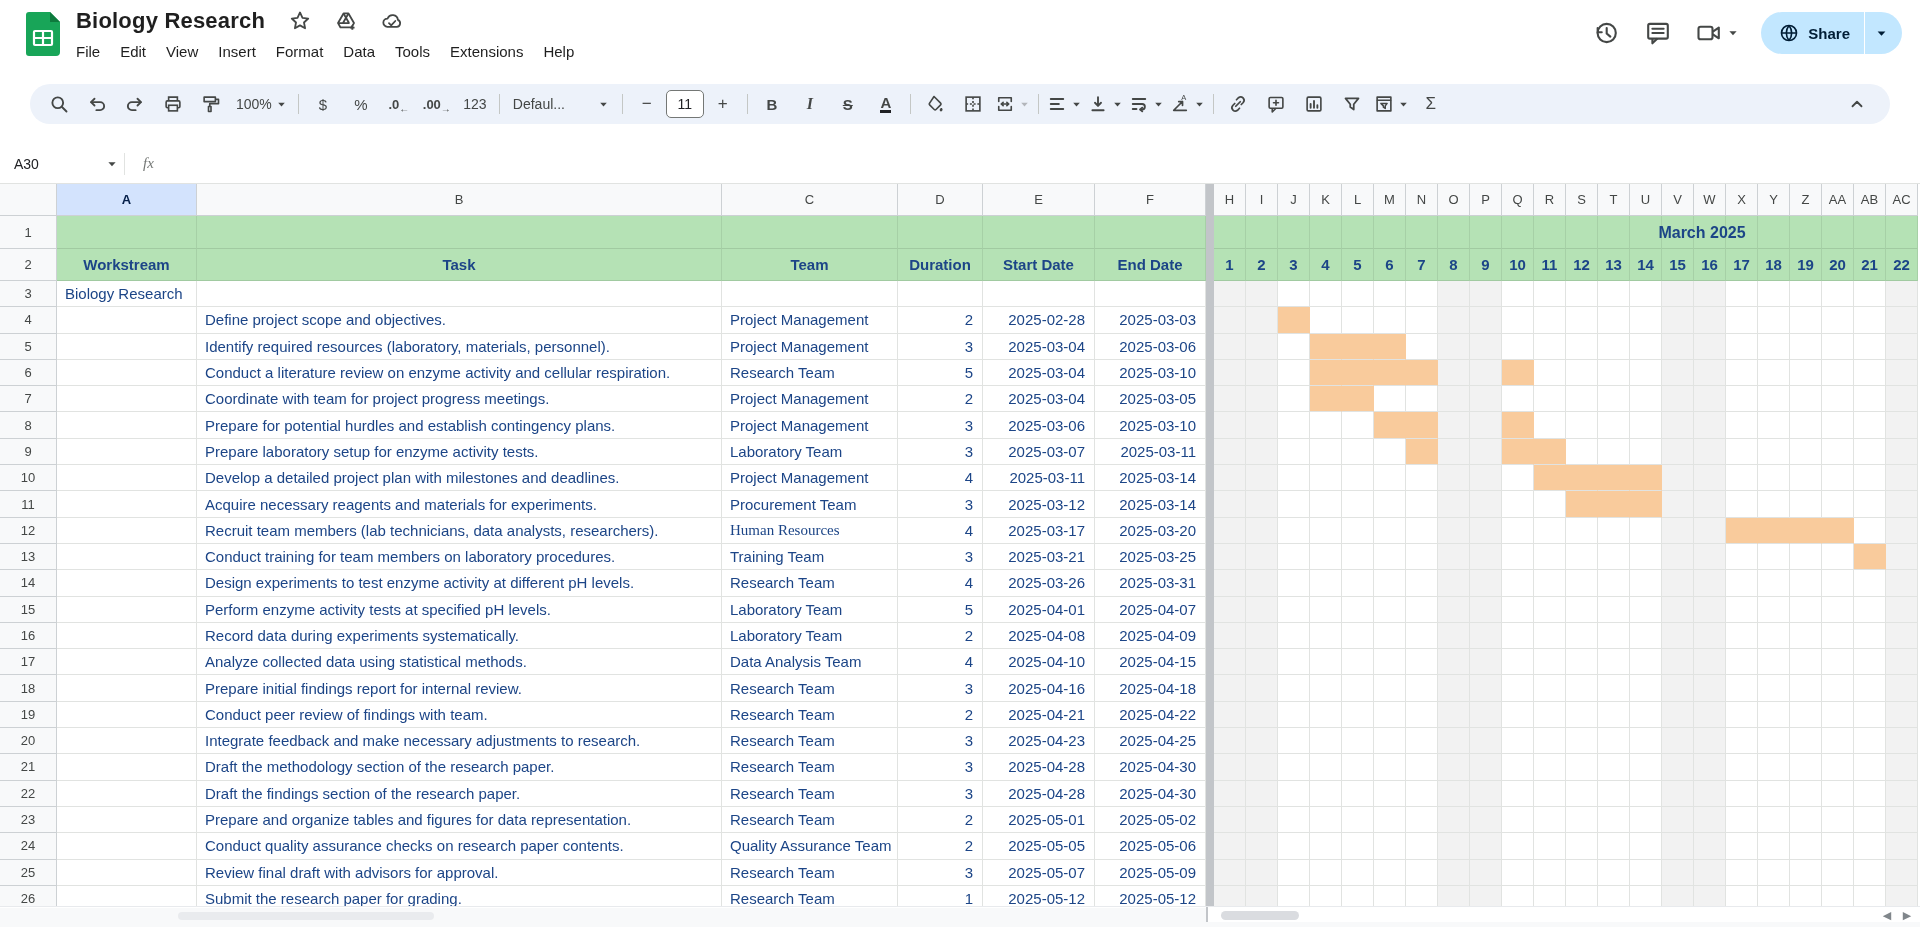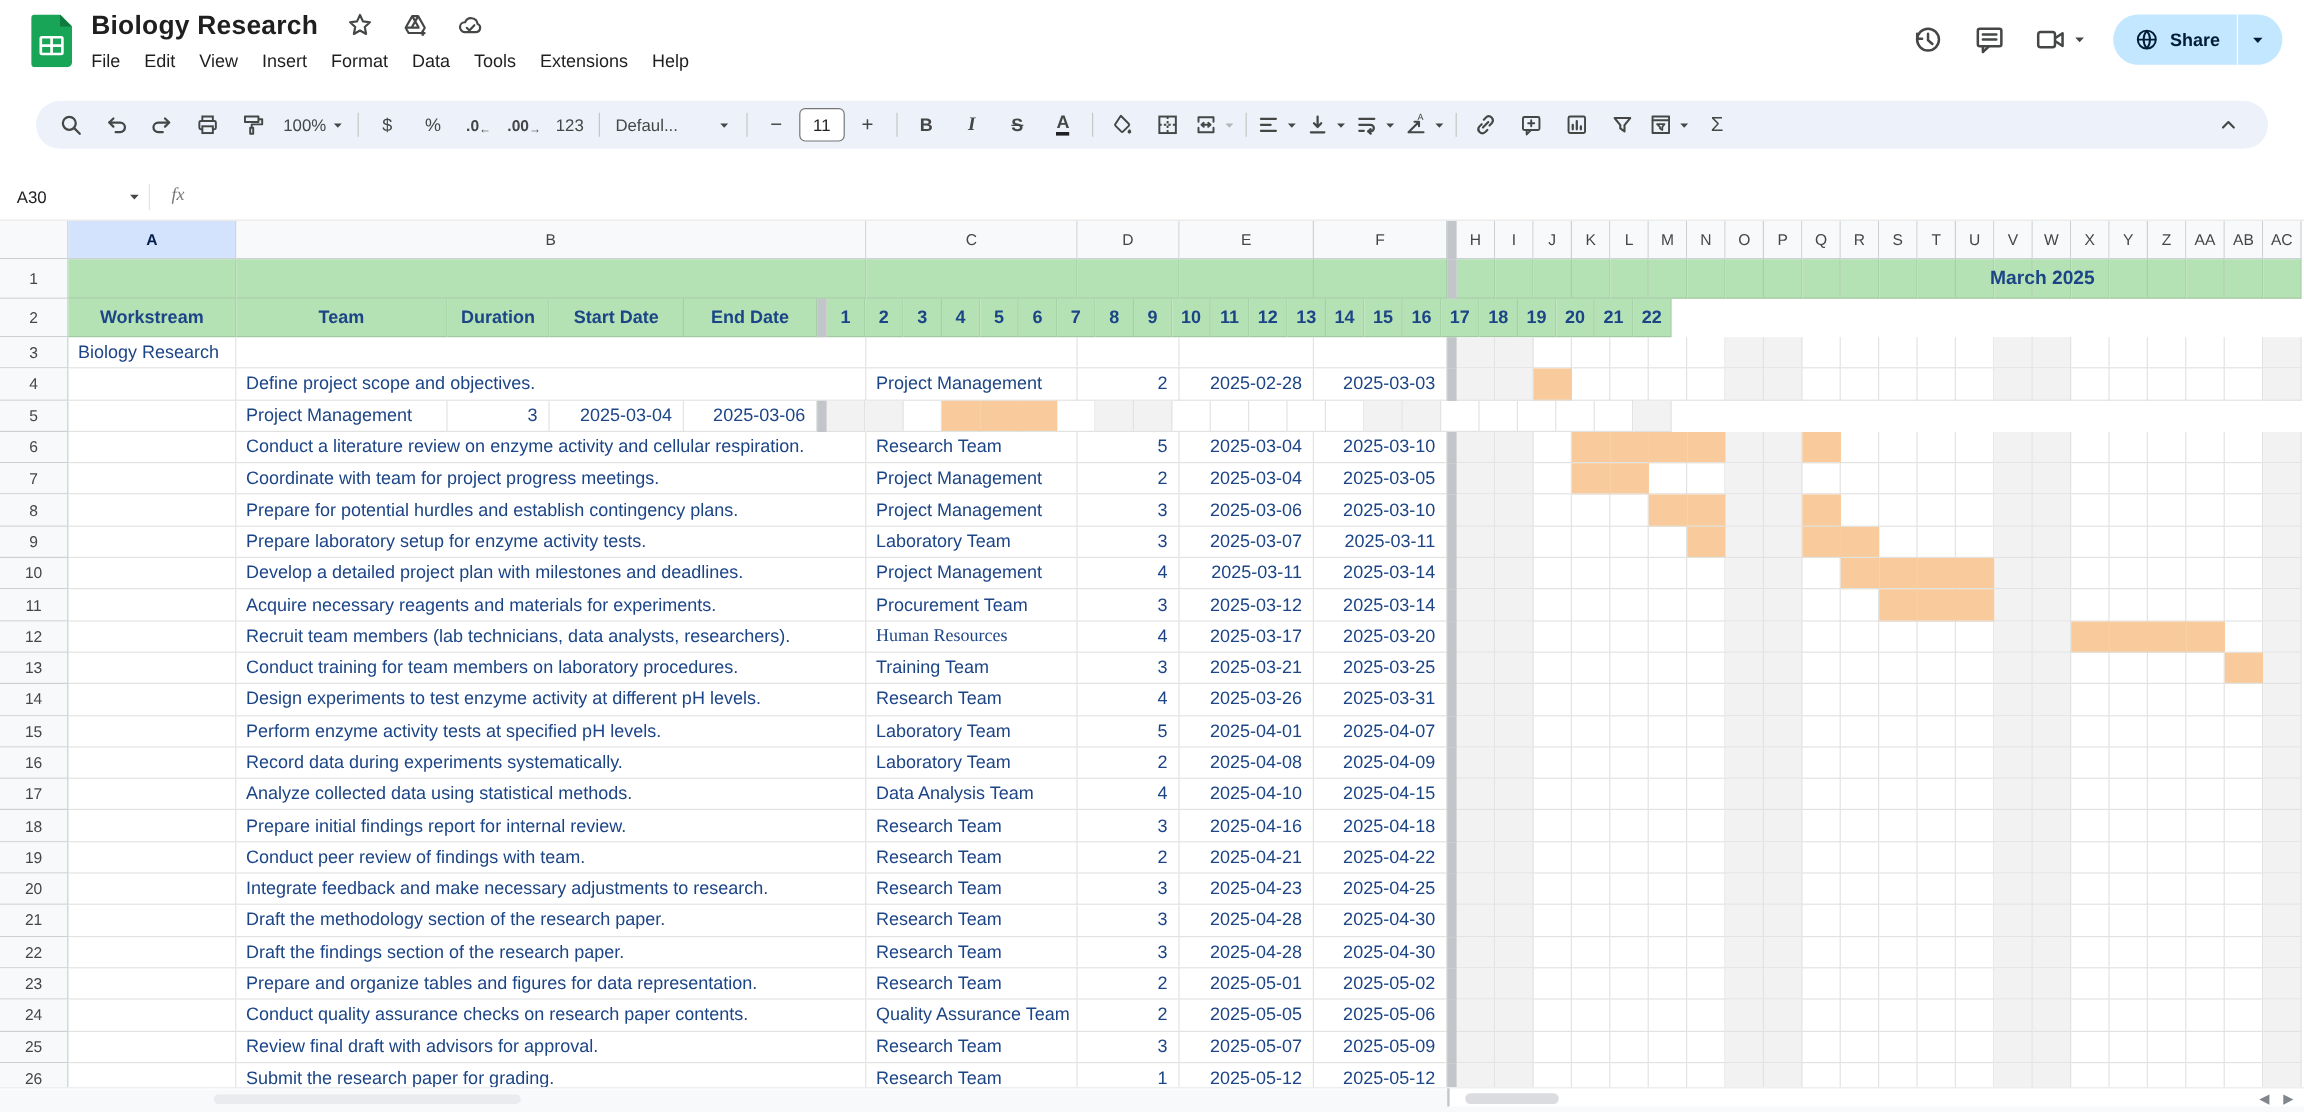--- a/index.html
+++ b/index.html
@@ -450,20 +450,21 @@
           <div class="cell green" style="width: 32px; height: 33px;"></div>
           <div class="cell green" style="width: 32px; height: 33px;"></div>
           <div class="cell green" style="width: 32px; height: 33px;"></div>
           <div class="cell green" style="width: 32px; height: 33px;"></div>
           <span class="month-label" style="left: 488px;">March 2025</span>
         </div>
       </div>
       <div class="grow" style="height: 32px;">
         <div class="cell gutter" style="width: 57px; height: 32px;">2</div>
         <div class="cell green navy bold c-center task-txt" style="width: 140px; height: 32px;">Workstream</div>
+        <div class="cell green navy bold c-center task-txt" style="width: 525px; height: 32px;">Task</div>
         <div class="cell green navy bold c-center task-txt" style="width: 176px; height: 32px;">Team</div>
         <div class="cell green navy bold c-center task-txt" style="width: 85px; height: 32px;">Duration</div>
         <div class="cell green navy bold c-center task-txt" style="width: 112px; height: 32px;">Start Date</div>
         <div class="cell green navy bold c-center task-txt" style="width: 111px; height: 32px; text-align: center;">End Date</div>
         <div class="divider-sp" style="width: 8px; height: 32px;"></div>
         <div class="cell green navy bold c-center task-txt" style="width: 32px; height: 32px;">1</div>
         <div class="cell green navy bold c-center task-txt" style="width: 32px; height: 32px;">2</div>
         <div class="cell green navy bold c-center task-txt" style="width: 32px; height: 32px;">3</div>
         <div class="cell green navy bold c-center task-txt" style="width: 32px; height: 32px;">4</div>
         <div class="cell green navy bold c-center task-txt" style="width: 32px; height: 32px;">5</div>
@@ -545,20 +546,21 @@
         <div class="cell" style="width: 32px; height: 26.3px;"></div>
         <div class="cell" style="width: 32px; height: 26.3px;"></div>
         <div class="cell" style="width: 32px; height: 26.3px;"></div>
         <div class="cell" style="width: 32px; height: 26.3px;"></div>
         <div class="cell" style="width: 32px; height: 26.3px;"></div>
         <div class="cell weekend" style="width: 32px; height: 26.3px;"></div>
       </div>
       <div class="grow" style="height: 26.3px;">
         <div class="cell gutter" style="width: 57px; height: 26.3px;">5</div>
         <div class="cell" style="width: 140px; height: 26.3px;"></div>
+        <div class="cell navy c-left task-txt" style="width: 525px; height: 26.3px;">Identify required resources (laboratory, materials, personnel).</div>
         <div class="cell navy c-left task-txt" style="width: 176px; height: 26.3px;">Project Management</div>
         <div class="cell navy c-right task-txt" style="width: 85px; height: 26.3px;">3</div>
         <div class="cell navy c-right task-txt" style="width: 112px; height: 26.3px;">2025-03-04</div>
         <div class="cell navy c-right task-txt" style="width: 111px; height: 26.3px;">2025-03-06</div>
         <div class="divider-sp" style="width: 8px; height: 26.3px;"></div>
         <div class="cell weekend" style="width: 32px; height: 26.3px;"></div>
         <div class="cell weekend" style="width: 32px; height: 26.3px;"></div>
         <div class="cell" style="width: 32px; height: 26.3px;"></div>
         <div class="cell bar" style="width: 32px; height: 26.3px;"></div>
         <div class="cell bar" style="width: 32px; height: 26.3px;"></div>

